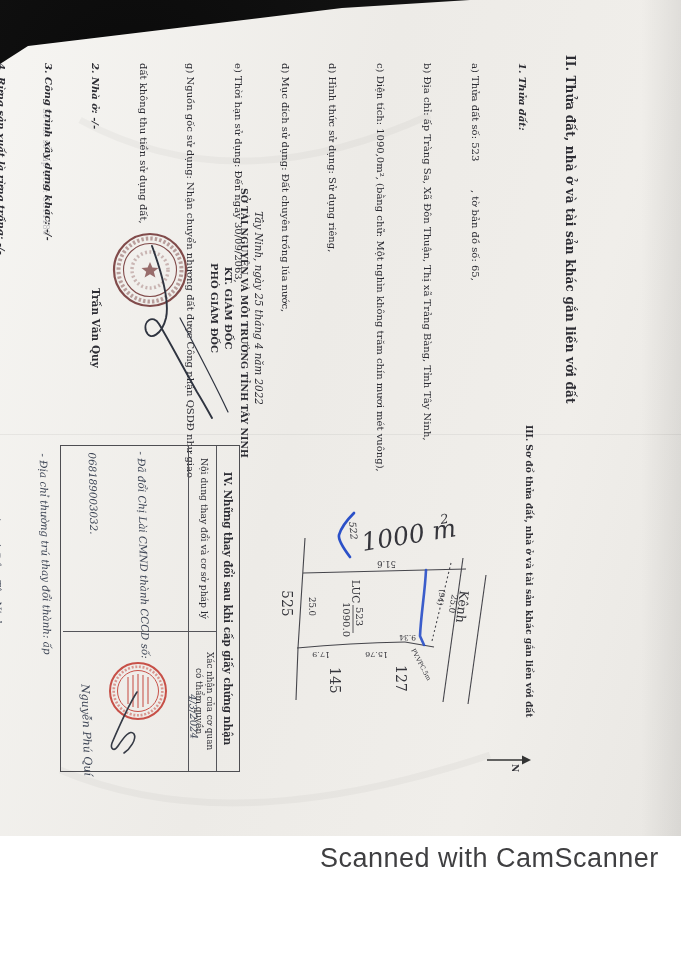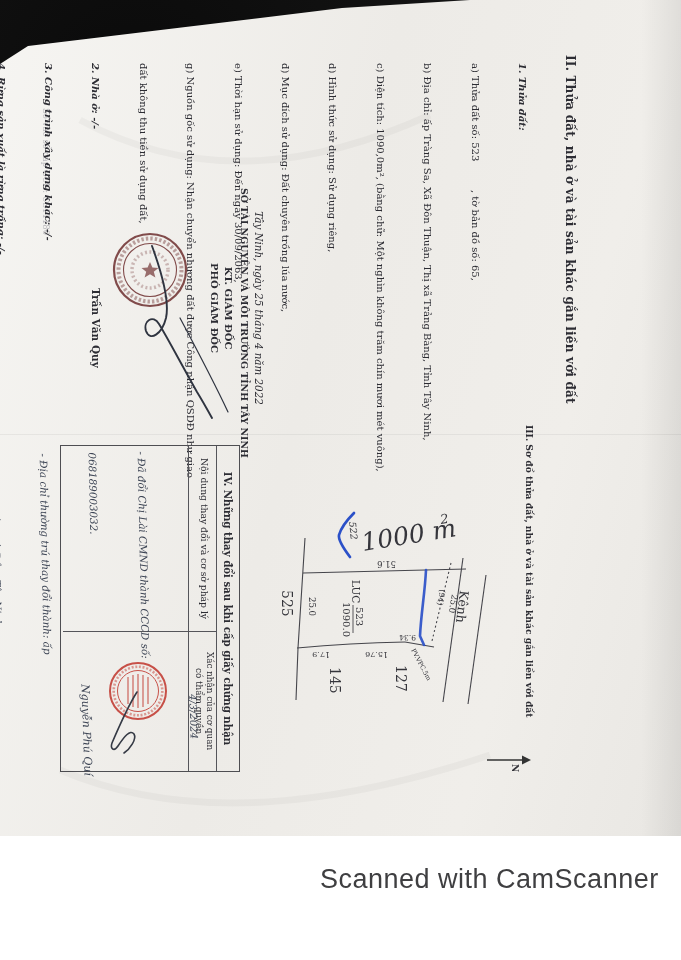--- a/index.html
+++ b/index.html
@@ -8,21 +8,21 @@
          font-family:"DejaVu Serif", serif;}
   
   #paper{position:absolute;left:0;top:0;width:681px;height:836px;
          background:linear-gradient(105deg,#f6f5f2 0%,#edebe7 45%,#f0eeea 75%,#e9e7e3 100%);
          clip-path:polygon(0 64px,28px 46px,342px 8px,470px 0,681px 0,681px 836px,0 836px);}
   #paper-shade{position:absolute;left:641px;top:0;width:40px;height:836px;
          background:linear-gradient(to right,rgba(0,0,0,0),rgba(0,0,0,0.07));}
   #fold{position:absolute;left:0;top:434px;width:681px;height:1px;background:rgba(0,0,0,0.05);}
   
   #camstrip{position:absolute;left:0;top:836px;width:681px;height:124px;background:#ffffff;}
-  #camtext{position:absolute;left:320px;top:28px;font-family:"Liberation Sans",sans-serif;
+  #camtext{position:absolute;left:320px;top:7px;font-family:"Liberation Sans",sans-serif;
            font-size:27px;color:#3f3f41;letter-spacing:0.5px;}
   
   #doc{position:absolute;left:0;top:0;width:830px;height:681px;
        transform-origin:0 0;transform:translate(681px,0) rotate(90deg);
        color:#2c2c33;}
   .abs{position:absolute;}
   
   #regno{left:108px;top:630px;font-size:8.5px;color:rgba(90,90,105,0.38);white-space:pre;}
   
   #sec2{left:55px;top:72px;width:420px;font-size:10px;line-height:15.8px;white-space:pre;}

